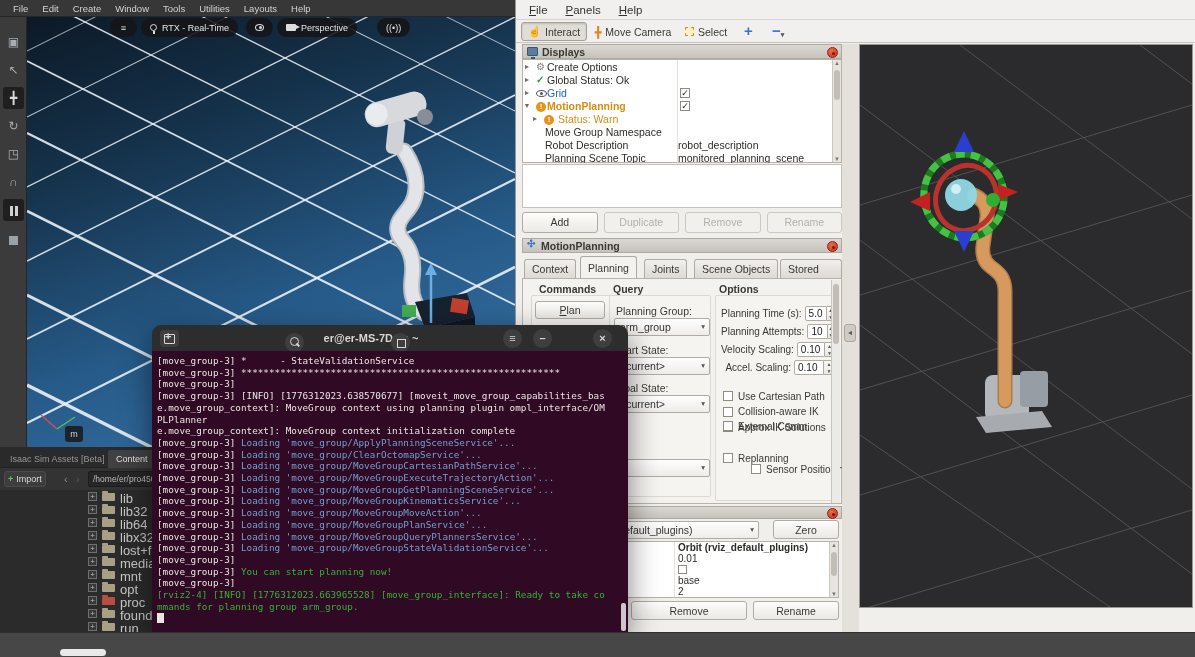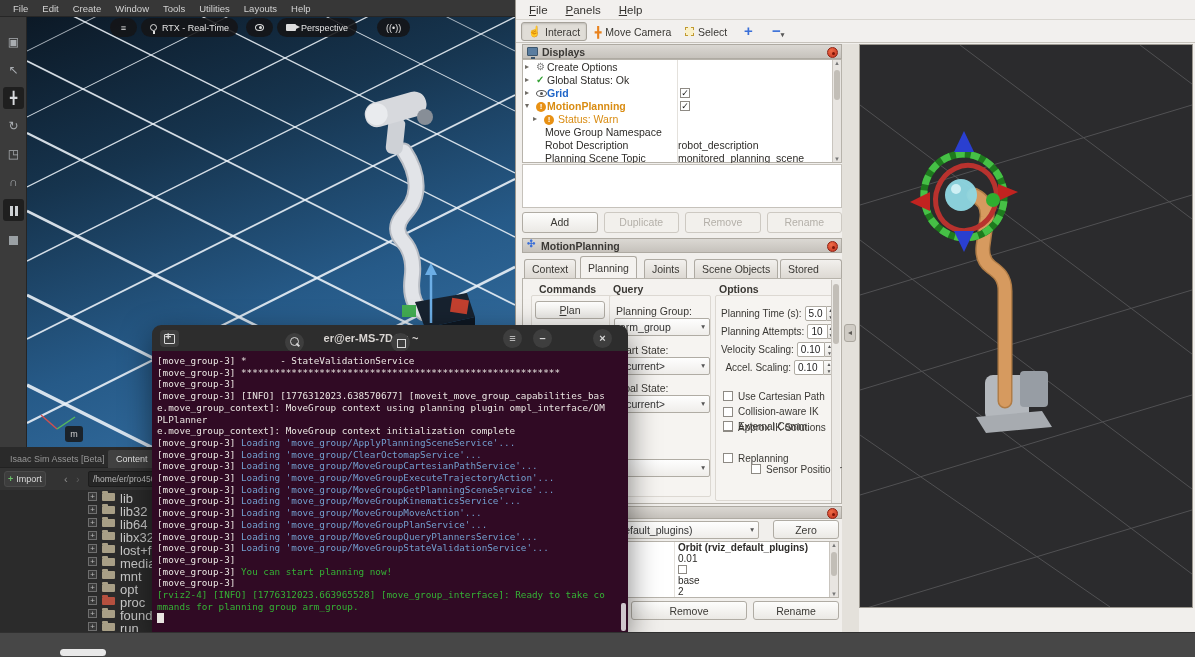--- a/index.html
+++ b/index.html
@@ -67,21 +67,21 @@
 .closebtn{position:absolute;right:3px;top:2px;width:11px;height:11px;border-radius:50%;
   background:radial-gradient(circle at 35% 30%,#ef6a45,#c23220);border:1px solid #8e2012}
 .closebtn::after{content:'';position:absolute;left:3.5px;top:3.5px;width:3px;height:3px;border-radius:50%;background:#7e1508}
 .monitor-ic{width:11px;height:9px;background:#5a7da0;border:1px solid #3c566e;border-radius:1px;position:relative}
 .monitor-ic::after{content:'';position:absolute;left:3px;top:9px;width:4px;height:2px;background:#3c566e}
 .panelbox{position:absolute;background:#fff;border:1px solid #b7b3ab}
 .drow{position:absolute;left:0;width:100%;height:13px;font-size:10.5px;color:#2e2c29}
 .dar{position:absolute;top:1px;font-size:8px;color:#6e6a64}
 .dlabel{position:absolute;top:0;white-space:nowrap}
 .dvalue{position:absolute;left:155px;top:0;white-space:nowrap;color:#2e2c29}
-.lbl-grid{color:#2166c8;font-weight:bold}
+.lbl-grid{color:#2166c8;font-weight:normal}
 .lbl-warn{color:#d98c12}.lbl-warnb{color:#d98c12;font-weight:bold}
 .ic-gear{position:absolute;font-size:10px;color:#7d7d7d;top:0}
 .ic-check{position:absolute;font-size:10px;color:#2f9e2f;font-weight:bold;top:0}
 .ic-warn{position:absolute;top:1.5px;width:10px;height:10px;border-radius:50%;background:#e89114;color:#fff;
   font-size:8px;font-weight:bold;text-align:center;line-height:10px}
 .ic-eye{position:absolute;top:3px;width:11px;height:7px;border:1px solid #555;border-radius:50%}
 .ic-eye::after{content:'';position:absolute;left:3px;top:1px;width:3px;height:3px;border-radius:50%;background:#555}
 .cb{position:absolute;width:10px;height:10px;background:#fff;border:1px solid #8e8a84;font-size:9px;
   line-height:9px;text-align:center;color:#1d1d1d}
 .vscroll{position:absolute;width:9px;background:#e8e5e1;border-left:1px solid #c9c5bf;font-size:6px;color:#777;text-align:center}

